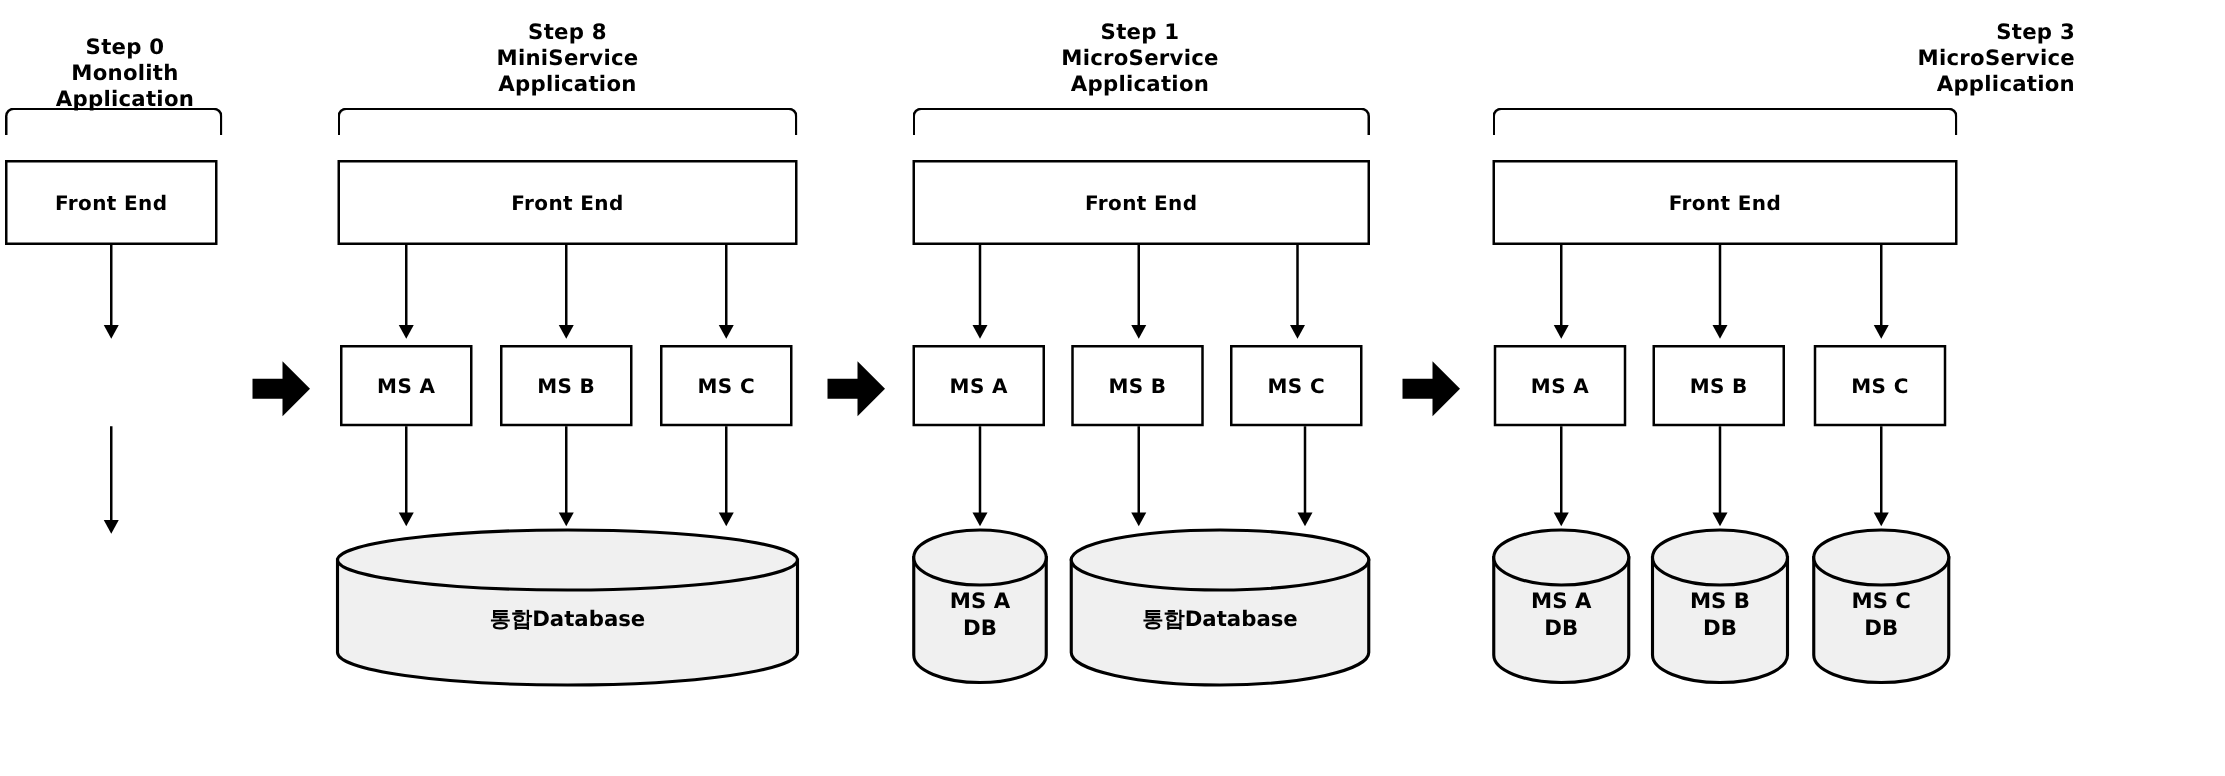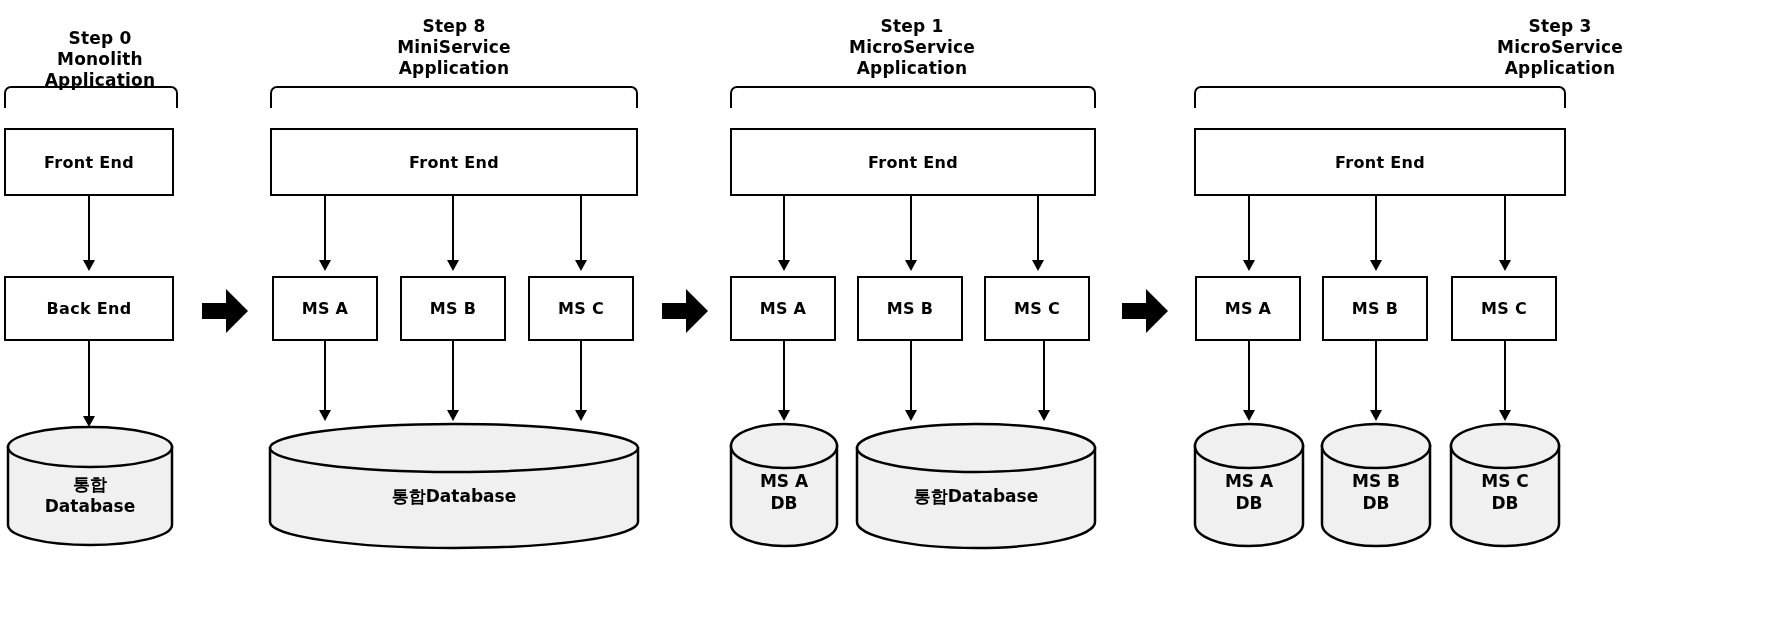--- a/index.html
+++ b/index.html
@@ -95,35 +95,24 @@
 Application</div>
   <div class="bracket" style="left:4px; top:86px; width:174px; height:22px;"></div>
 
   <div class="box" style="left:4px; top:128px; width:170px; height:68px;">
     <span>Front End</span>
   </div>
 
   <div class="arrow-line" style="left:88px; top:196px; height:66px;"></div>
   <div class="arrow-head" style="left:83px; top:260px;"></div>
 
-  <div class="box" style="left:4px; top:276px; width:170px; height:65px;">
-    <span>Back End</span>
-  </div>
 
   <div class="arrow-line" style="left:88px; top:341px; height:78px;"></div>
   <div class="arrow-head" style="left:83px; top:416px;"></div>
 
-  <div class="cyl" style="left:6px; top:425px; width:168px; height:122px;">
-    <svg width="168" height="122" viewBox="0 0 168 122">
-      <path d="M2,22 L2,100 A82,20 0 0 0 166,100 L166,22 Z" fill="#f0f0f0" stroke="#000" stroke-width="2.5"></path>
-      <ellipse cx="84" cy="22" rx="82" ry="20" fill="#f0f0f0" stroke="#000" stroke-width="2.5"></ellipse>
-    </svg>
-    <div class="cyl-label" style="top:48px;">통합
-Database</div>
-  </div>
 
   <div class="block-arrow" style="left:200px; top:287px;">
     <svg width="50" height="48" viewBox="0 0 50 48">
       <path d="M2,16 L26,16 L26,2 L48,24 L26,46 L26,32 L2,32 Z" fill="#000"></path>
     </svg>
   </div>
 
   <div class="step-title" style="left:354px; top:16px; width:200px;">Step 8
 MiniService
 Application</div>
@@ -220,21 +209,21 @@
     </svg>
     <div class="cyl-label" style="top:63px;">통합Database</div>
   </div>
 
   <div class="block-arrow" style="left:1120px; top:287px;">
     <svg width="50" height="48" viewBox="0 0 50 48">
       <path d="M2,16 L26,16 L26,2 L48,24 L26,46 L26,32 L2,32 Z" fill="#000"></path>
     </svg>
   </div>
 
-  <div class="step-title" style="left:1460px; top:16px; width:200px;">Step 3
+  <div class="step-title" style="left:1460px; top:16px; width:200px;text-align:right;">Step 3
 MicroService
 Application</div>
   <div class="bracket" style="left:1194px; top:86px; width:372px; height:22px;"></div>
 
   <div class="box" style="left:1194px; top:128px; width:372px; height:68px;">
     <span>Front End</span>
   </div>
 
   <div class="arrow-line" style="left:1248px; top:196px; height:66px;"></div>
   <div class="arrow-head" style="left:1243px; top:260px;"></div>

